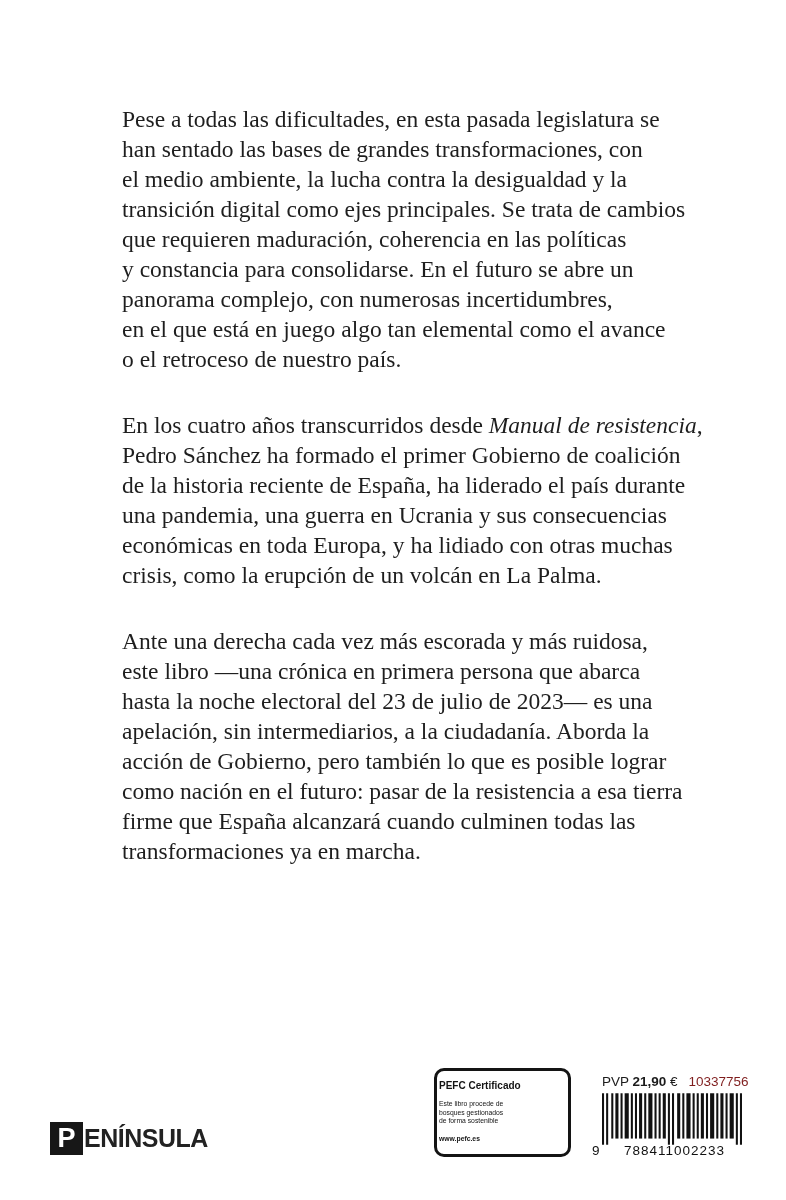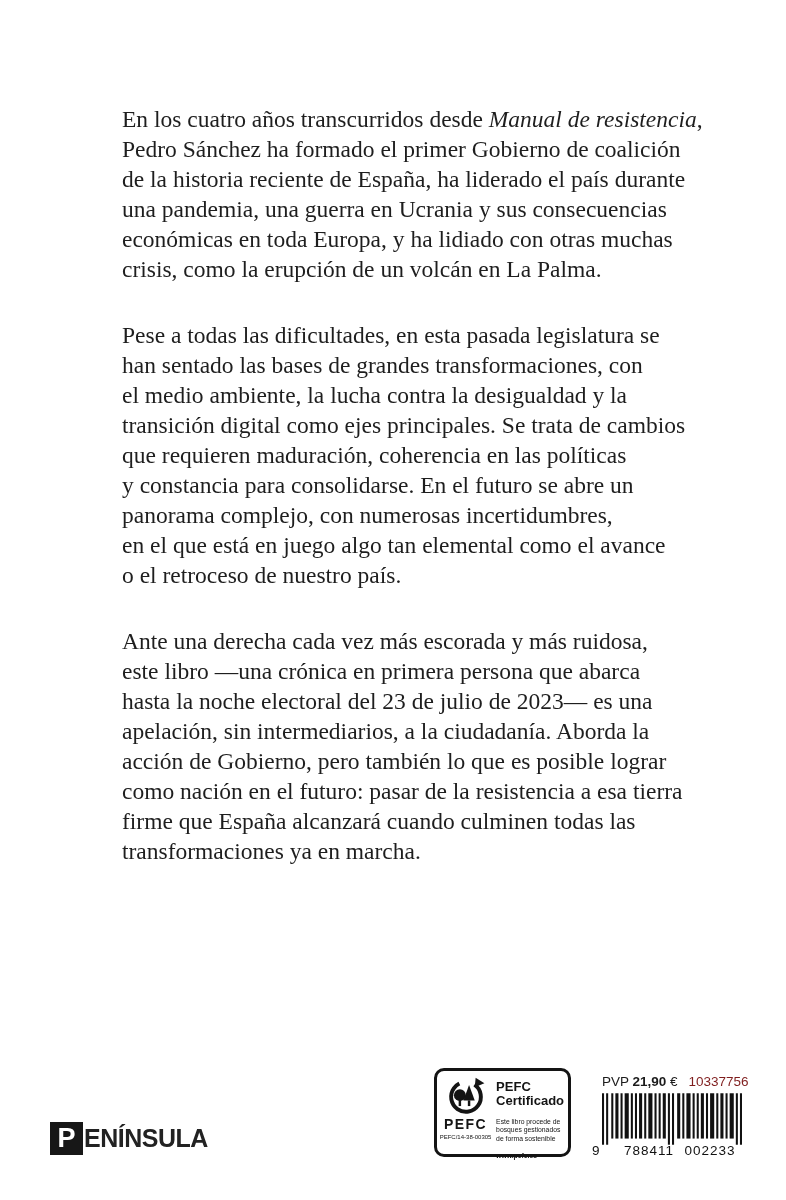--- a/index.html
+++ b/index.html
@@ -57,21 +57,21 @@
   .pefc-logo-svg { width: 42px; height: 40px; }
   .pefc-acronym {
     font-weight: bold; font-size: 14px; letter-spacing: 1.5px;
     line-height: 1; margin-top: 1px;
   }
   .pefc-license { font-size: 6px; margin-top: 3px; white-space: nowrap; }
   .pefc-right {
     flex: 1; padding: 9px 4px 0 2px;
     display: flex; flex-direction: column;
   }
-  .pefc-cert { font-weight: bold; font-size: 13px; line-height: 1.1; }
+  .pefc-cert { font-weight: bold; font-size: 10px; line-height: 1.1; }
   .pefc-claim { font-size: 6.8px; line-height: 8.5px; margin-top: 9px; white-space: pre-line; }
   .pefc-web { font-weight: bold; font-size: 6.8px; margin-top: 9px; }
 
   
   .barcode-block {
     position: absolute; left: 592px; top: 1074px;
     width: 154px;
     font-family: "Liberation Sans", sans-serif;
     color: #1b1b1b;
   }
@@ -82,46 +82,46 @@
   .price-row .price-bold { font-weight: bold; }
   .price-row .code { color: #7f1d1d; margin-left: 7px; }
   .barcode-bars { display: block; margin: 3px 0 0 10px; }
   .barcode-digits {
     display: flex; align-items: baseline;
     font-size: 13.5px; line-height: 14px; margin-top: -1px;
     letter-spacing: 1px; color: #111111;
   }
   .barcode-digits .d-left { width: 10px; }
   .barcode-digits .d-g1 { flex: 1; text-align: right; }
-  .barcode-digits .d-g2 { flex: 1; text-align: center; }
+  .barcode-digits .d-g2 { flex: 1; text-align: left; }
 </style>
 </head>
 <body>
 
 <main class="cover">
 
   <section class="synopsis">
-    <p class="para">
-      <span class="line1"><span>En los cuatro años transcurridos desde </span><em>Manual de resistencia</em><span>,</span></span>
-      <span class="pre">Pedro Sánchez ha formado el primer Gobierno de coalición
-de la historia reciente de España, ha liderado el país durante
-una pandemia, una guerra en Ucrania y sus consecuencias
-económicas en toda Europa, y ha lidiado con otras muchas
-crisis, como la erupción de un volcán en La Palma.</span>
-    </p>
     <p class="para">
       <span class="pre">Pese a todas las dificultades, en esta pasada legislatura se
 han sentado las bases de grandes transformaciones, con
 el medio ambiente, la lucha contra la desigualdad y la
 transición digital como ejes principales. Se trata de cambios
 que requieren maduración, coherencia en las políticas
 y constancia para consolidarse. En el futuro se abre un
 panorama complejo, con numerosas incertidumbres,
 en el que está en juego algo tan elemental como el avance
 o el retroceso de nuestro país.</span>
+    </p>
+    <p class="para">
+      <span class="line1"><span>En los cuatro años transcurridos desde </span><em>Manual de resistencia</em><span>,</span></span>
+      <span class="pre">Pedro Sánchez ha formado el primer Gobierno de coalición
+de la historia reciente de España, ha liderado el país durante
+una pandemia, una guerra en Ucrania y sus consecuencias
+económicas en toda Europa, y ha lidiado con otras muchas
+crisis, como la erupción de un volcán en La Palma.</span>
     </p>
     <p class="para">
       <span class="pre">Ante una derecha cada vez más escorada y más ruidosa,
 este libro —una crónica en primera persona que abarca
 hasta la noche electoral del 23 de julio de 2023— es una
 apelación, sin intermediarios, a la ciudadanía. Aborda la
 acción de Gobierno, pero también lo que es posible lograr
 como nación en el futuro: pasar de la resistencia a esa tierra
 firme que España alcanzará cuando culminen todas las
 transformaciones ya en marcha.</span>
@@ -129,32 +129,20 @@
   </section>
 
   <div class="publisher-logo">
     <span class="logo-square">
         <span>P</span>
       </span>
     <span class="logo-rest">ENÍNSULA</span>
   </div>
 
   <div class="pefc-box">
-    <div class="pefc-left">
-      <svg class="pefc-logo-svg" viewBox="0 0 48 44" xmlns="http://www.w3.org/2000/svg" aria-hidden="true">
-        <circle cx="24" cy="23" r="17" fill="none" stroke="#141414" stroke-width="4.5" stroke-dasharray="88 19" transform="rotate(-55 24 23)"></circle>
-        <polygon points="35,1 45,7.5 34,12" fill="#141414"></polygon>
-        <circle cx="17" cy="21" r="6.8" fill="#141414"></circle>
-        <rect x="15.6" y="26" width="2.8" height="7.5" fill="#141414"></rect>
-        <polygon points="27.5,9.5 34,27 21,27" fill="#141414"></polygon>
-        <rect x="26.1" y="27" width="2.8" height="6.5" fill="#141414"></rect>
-      </svg>
-      <div class="pefc-acronym">PEFC</div>
-      <div class="pefc-license">PEFC/14-38-00305</div>
-    </div>
     <div class="pefc-right">
       <div class="pefc-cert">PEFC Certificado</div>
       <div class="pefc-claim">Este libro procede de
 bosques gestionados
 de forma sostenible</div>
       <div class="pefc-web">www.pefc.es</div>
     </div>
   </div>
 
   <div class="barcode-block">

